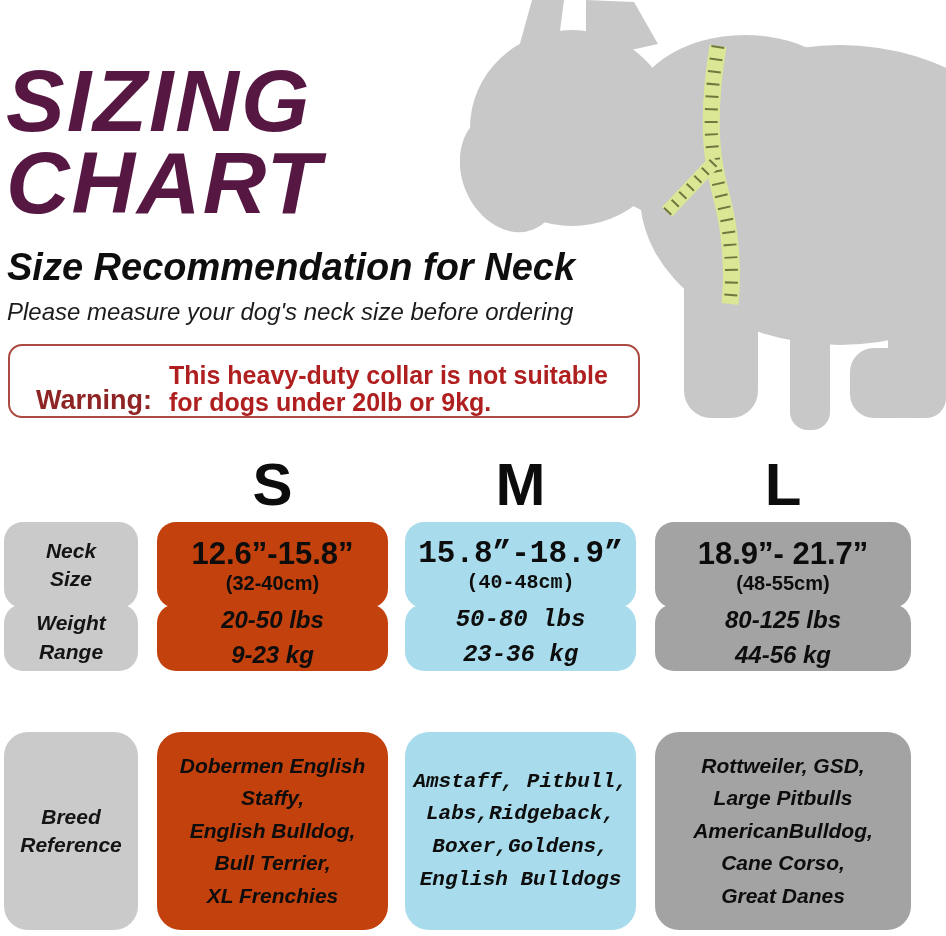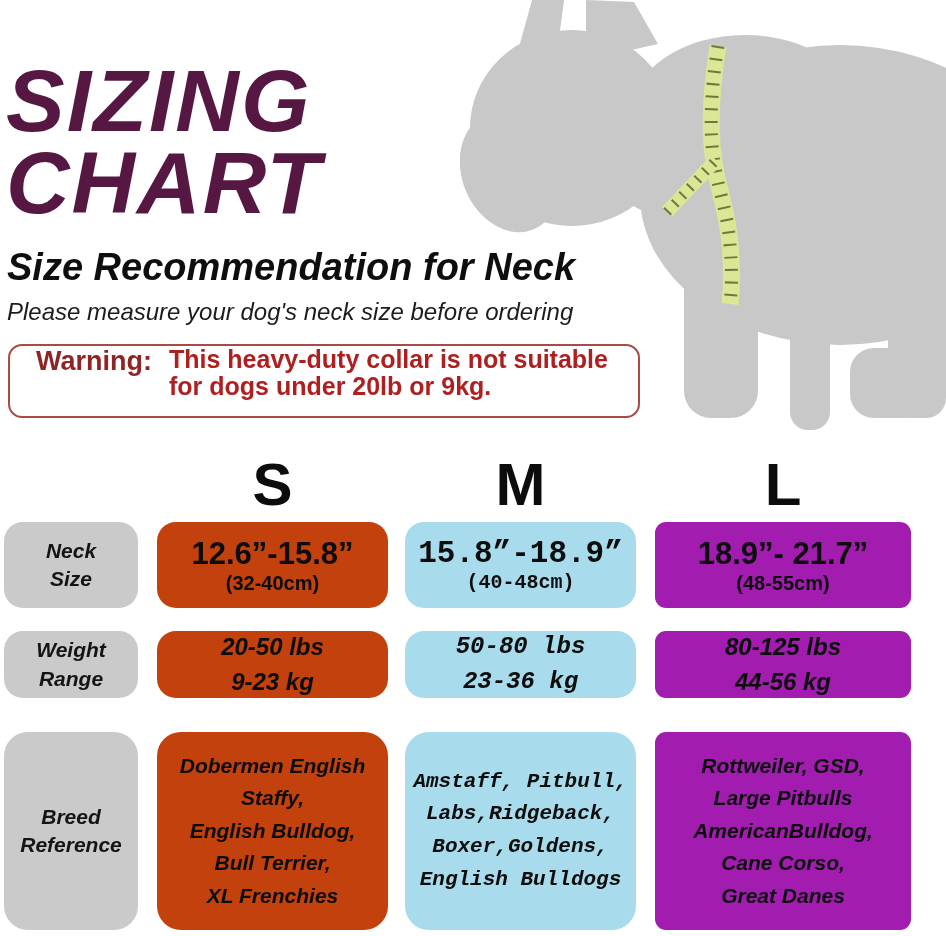--- a/index.html
+++ b/index.html
@@ -12,42 +12,42 @@
 
   .title{
     left:6px;top:60px;font-size:88px;line-height:0.93;font-weight:bold;font-style:italic;
     letter-spacing:2px;color:#561843;white-space:pre-line;
   }
   .subtitle{left:7px;top:246px;font-size:38px;font-weight:bold;font-style:italic;color:#0e0e0e;}
   .note{left:7px;top:298px;font-size:24px;font-style:italic;color:#1c1c1c;}
 
   .warning-box{
     left:8px;top:344px;width:628px;height:70px;border:2px solid #ab4a42;border-radius:14px;
-    display:flex;align-items:flex-start;background:#fff;
+    display:flex;align-items:flex-end;background:#fff;
   }
   .warning-label{font-size:27px;font-weight:bold;color:#8e2423;margin-left:26px;flex:0 0 auto;}
   .warning-text{font-size:25px;font-weight:bold;color:#b01f1f;line-height:1.08;margin-left:17px;white-space:pre-line;}
 
   .size-letter{top:450px;font-size:60px;font-weight:bold;color:#0c0c0c;text-align:center;}
   .col-s{left:157px;width:231px;}
   .col-m{left:405px;width:231px;}
   .col-l{left:655px;width:256px;}
   .col-h{left:4px;width:134px;}
 
   .cell{
     position:absolute;border-radius:19px;display:flex;flex-direction:column;
     align-items:center;justify-content:center;text-align:center;
   }
   .row1{top:522px;height:86px;}
-  .row2{top:631px;height:67px;}
+  .row2{top:604px;height:67px;}
   .row3{top:732px;height:198px;border-radius:24px;}
   .bg-h{background:#cacaca;}
   .bg-s{background:#c2410c;}
   .bg-m{background:#a8dcec;font-family:Liberation Mono, monospace;}
-  .bg-l{background:#a21caf;border-radius:11px;}
+  .bg-l{background:#a3a3a3;}
 
   .rowhead{font-size:21px;font-weight:bold;font-style:italic;line-height:1.35;color:#141414;}
   .inches{font-size:31px;font-weight:bold;color:#0d0d0d;line-height:1.0;}
   .cm{font-size:20px;font-weight:bold;color:#0d0d0d;line-height:1.0;margin-top:4px;}
   .weight{font-size:24px;font-weight:bold;font-style:italic;line-height:1.45;color:#0d0d0d;}
   .breed{font-size:21px;font-weight:bold;font-style:italic;line-height:1.55;color:#0d0d0d;}
 
   .dog-svg{left:460px;top:0;}
 </style>
 </head>

